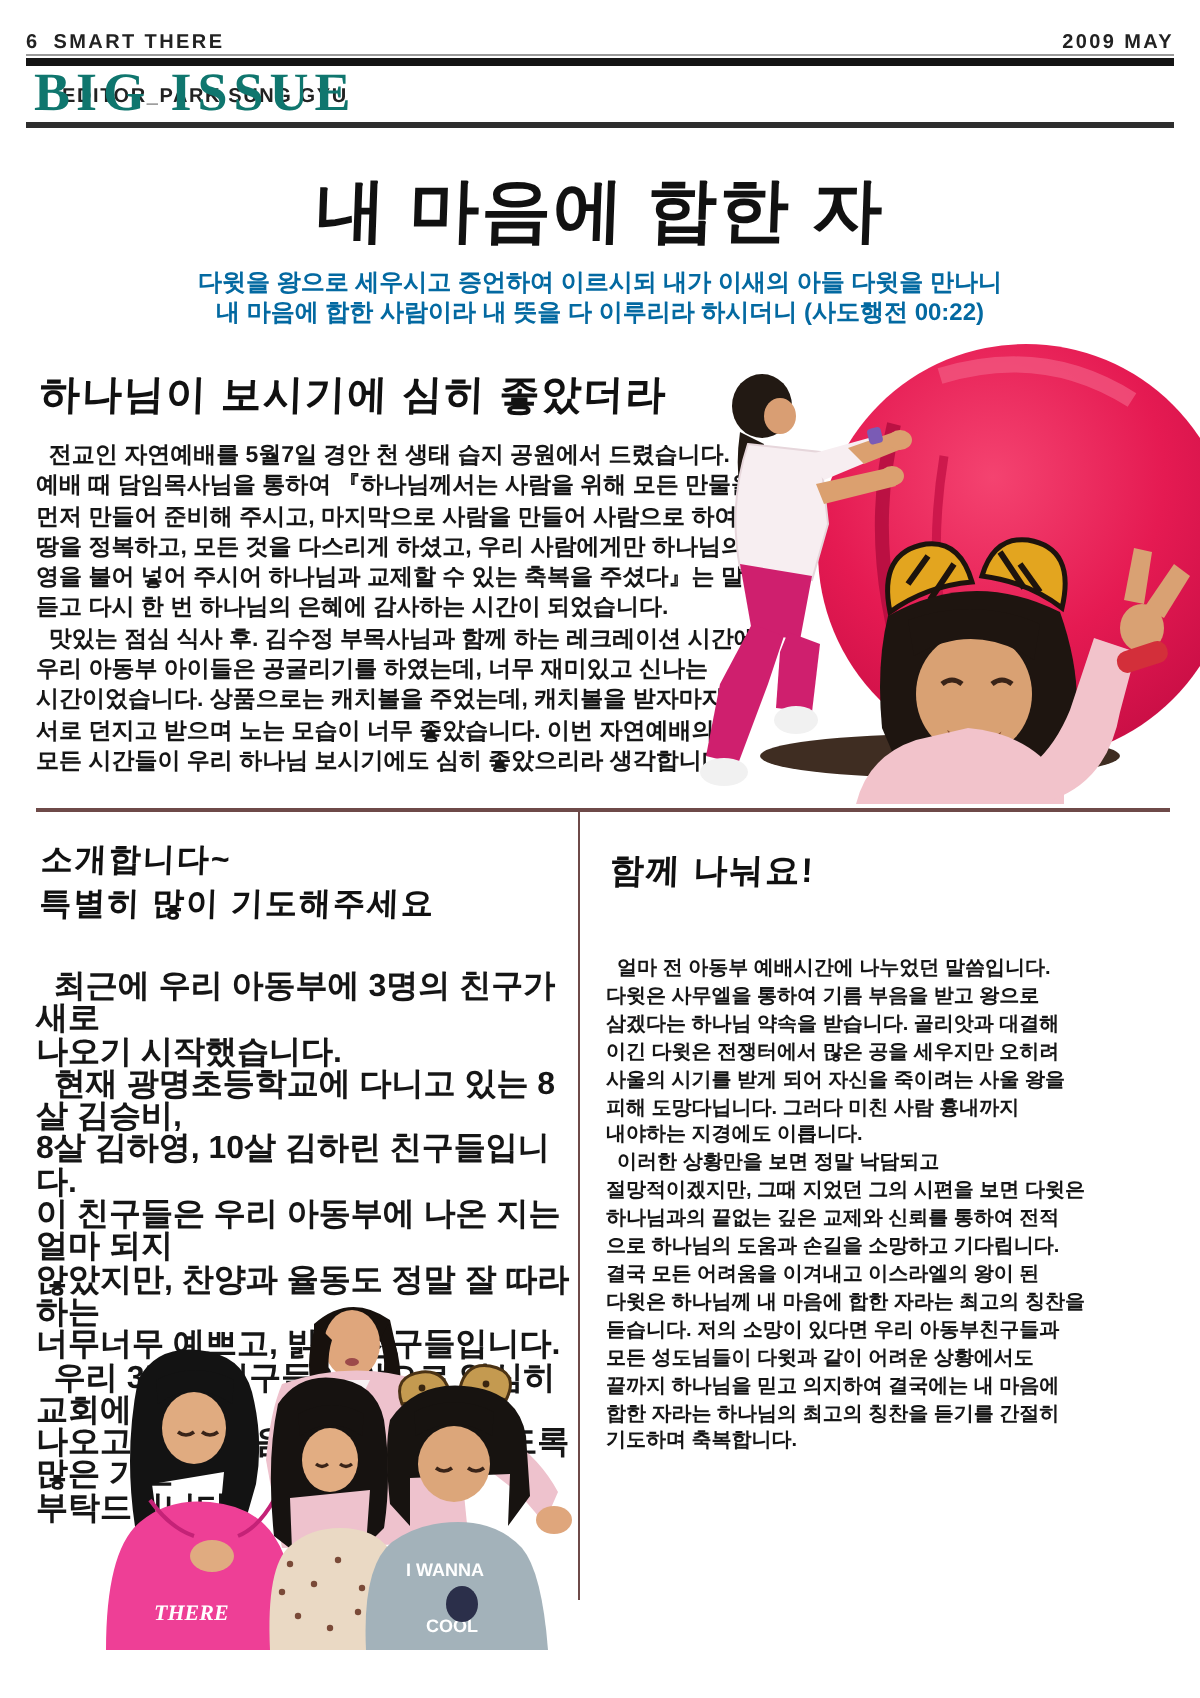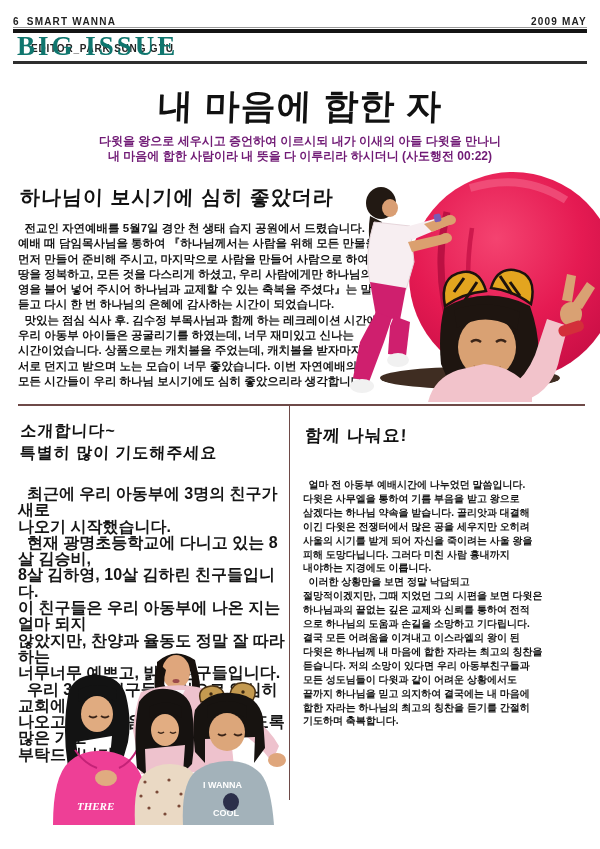--- a/index.html
+++ b/index.html
@@ -20,21 +20,21 @@
   .hdr-bigissue { position:absolute; top:31px; left:0; width:100%; text-align:left;
     font-family:"Liberation Serif", serif; font-weight:bold; font-size:27px;
     letter-spacing:3px; color:#0f766e;margin-left:17px; }
   .rule-mid { position:absolute; top:61px; left:13px; right:13px; height:3px; background:#2e2e2e; }
 
   
   .calli { font-weight:800; color:#111; transform:skewX(-2deg); letter-spacing:1px; }
   .feat-title { position:absolute; top:86px; left:0; width:100%; text-align:center;
     font-size:35px; line-height:40px; }
   .feat-verse { position:absolute; top:134px; left:0; width:100%; text-align:center;
-    font-size:12px; font-weight:bold; line-height:15px; color:#701a75; }
+    font-size:12px; font-weight:bold; line-height:15px; color:#0369a1; }
 
   
   .a1-heading { position:absolute; top:184px; left:20px; font-size:20px; }
   .body-text { white-space:pre-line; font-weight:bold; color:#161616; }
   .a1-body { position:absolute; top:221px; left:18px; width:382px;
     font-size:11.5px; line-height:15.3px; }
 
   
   .div-h { position:absolute; top:404px; left:18px; width:567px; height:2px; background:#6e4a48; }
   .div-v { position:absolute; top:404px; left:289px; width:1px; height:396px; background:#6e4a48; }
@@ -52,21 +52,21 @@
   #photo2 { left:45px; top:650px; width:250px; height:175px; z-index:2; }
 </style>
 </head>
 <body>
 
 <div class="page">
 
   <div class="hdr-row1">
     <span class="hdr-magazine">
       <span>6</span>
-      <span>SMART WANNA</span>
+      <span>SMART THERE</span>
     </span>
     <span>2009 MAY</span>
   </div>
   <div class="rule-thin"></div>
   <div class="rule-thick"></div>
   <div class="hdr-editor">EDITOR_PARK SUNG GYU</div>
   <div class="hdr-bigissue">BIG ISSUE</div>
   <div class="rule-mid"></div>
 
   <div class="feat-title calli">내 마음에 합한 자</div>

